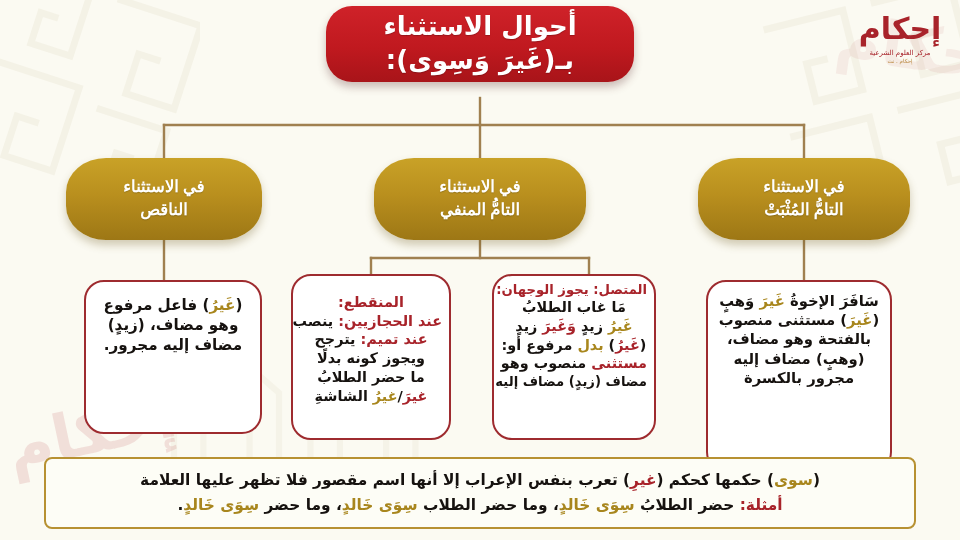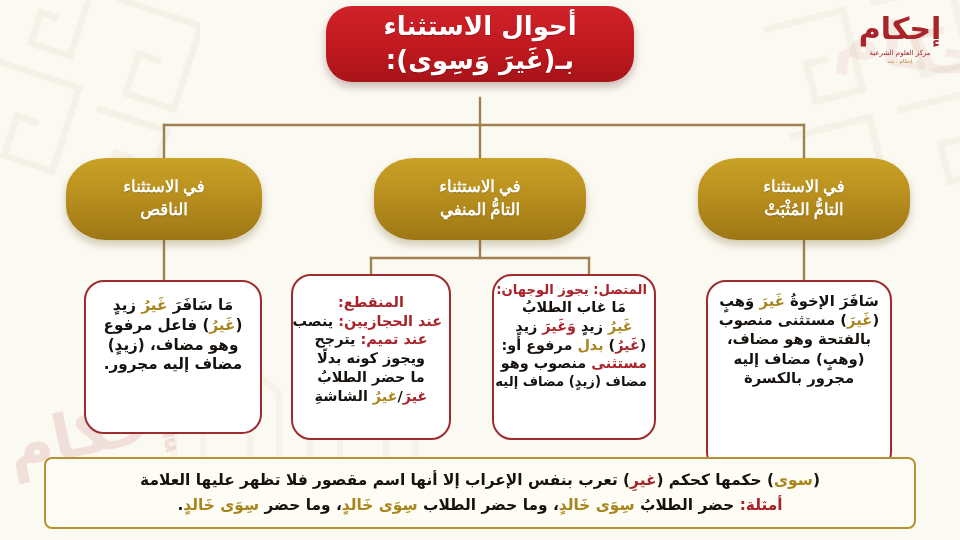--- a/index.html
+++ b/index.html
@@ -255,21 +255,20 @@
   <div class="gold-pill" id="pill-manfi">
     <span class="l">في الاستثناء</span>
     <span class="l">التامُّ المنفي</span>
   </div>
   <div class="gold-pill" id="pill-muthbat">
     <span class="l">في الاستثناء</span>
     <span class="l">التامُّ المُثْبَتْ</span>
   </div>
 
   <div class="card" id="card-naqis">
-      <span class="ln"><span>مَا سَافَرَ </span><span class="gold">غَيرُ</span><span> زيدٍ</span></span>
       <span class="ln"><span>(</span><span class="gold">غَيرُ</span><span>) فاعل مرفوع</span></span>
       <span class="ln"><span>وهو مضاف، (زيدٍ)</span></span>
       <span class="ln"><span>مضاف إليه مجرور.</span></span>
     </div>
   <div class="card" id="card-munqati">
       <span class="ln"><span class="red">المنقطع:</span></span>
       <span class="ln"><span class="red">عند الحجازيين:</span><span> ينصب</span></span>
       <span class="ln"><span class="red">عند تميم:</span><span> يترجح</span></span>
       <span class="ln"><span>ويجوز كونه بدلًا</span></span>
       <span class="ln"><span>ما حضر الطلابُ</span></span>

